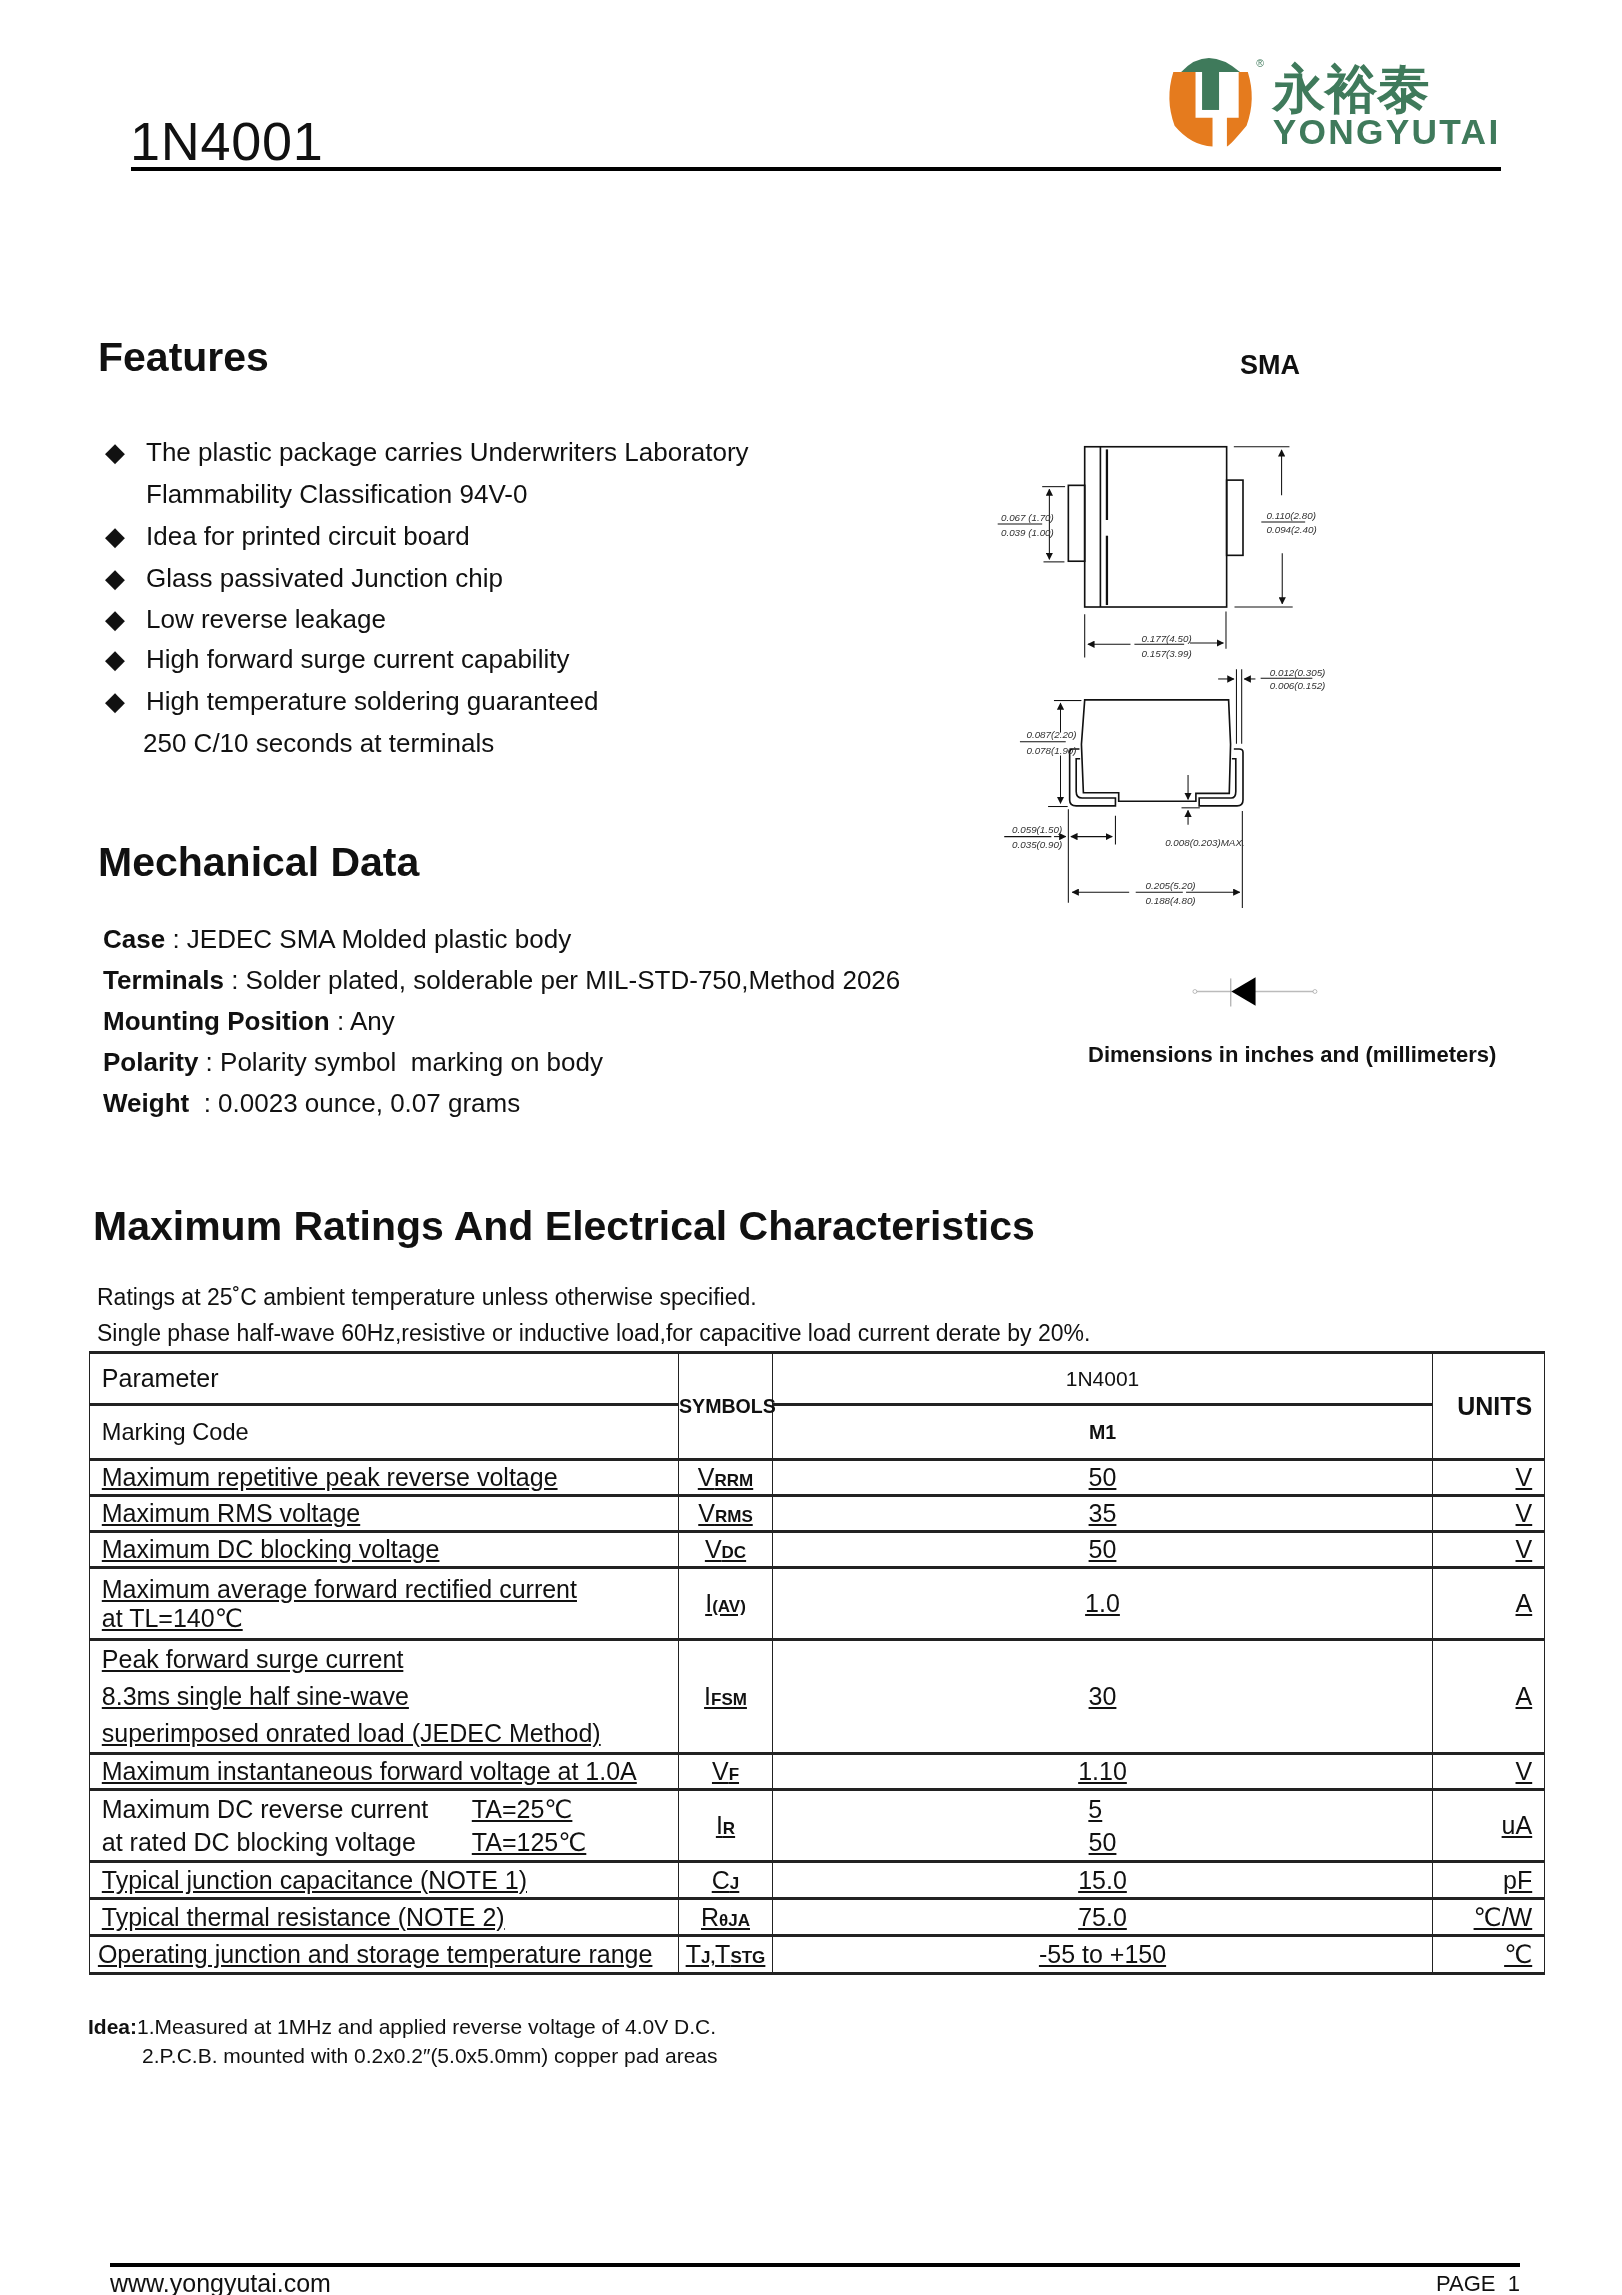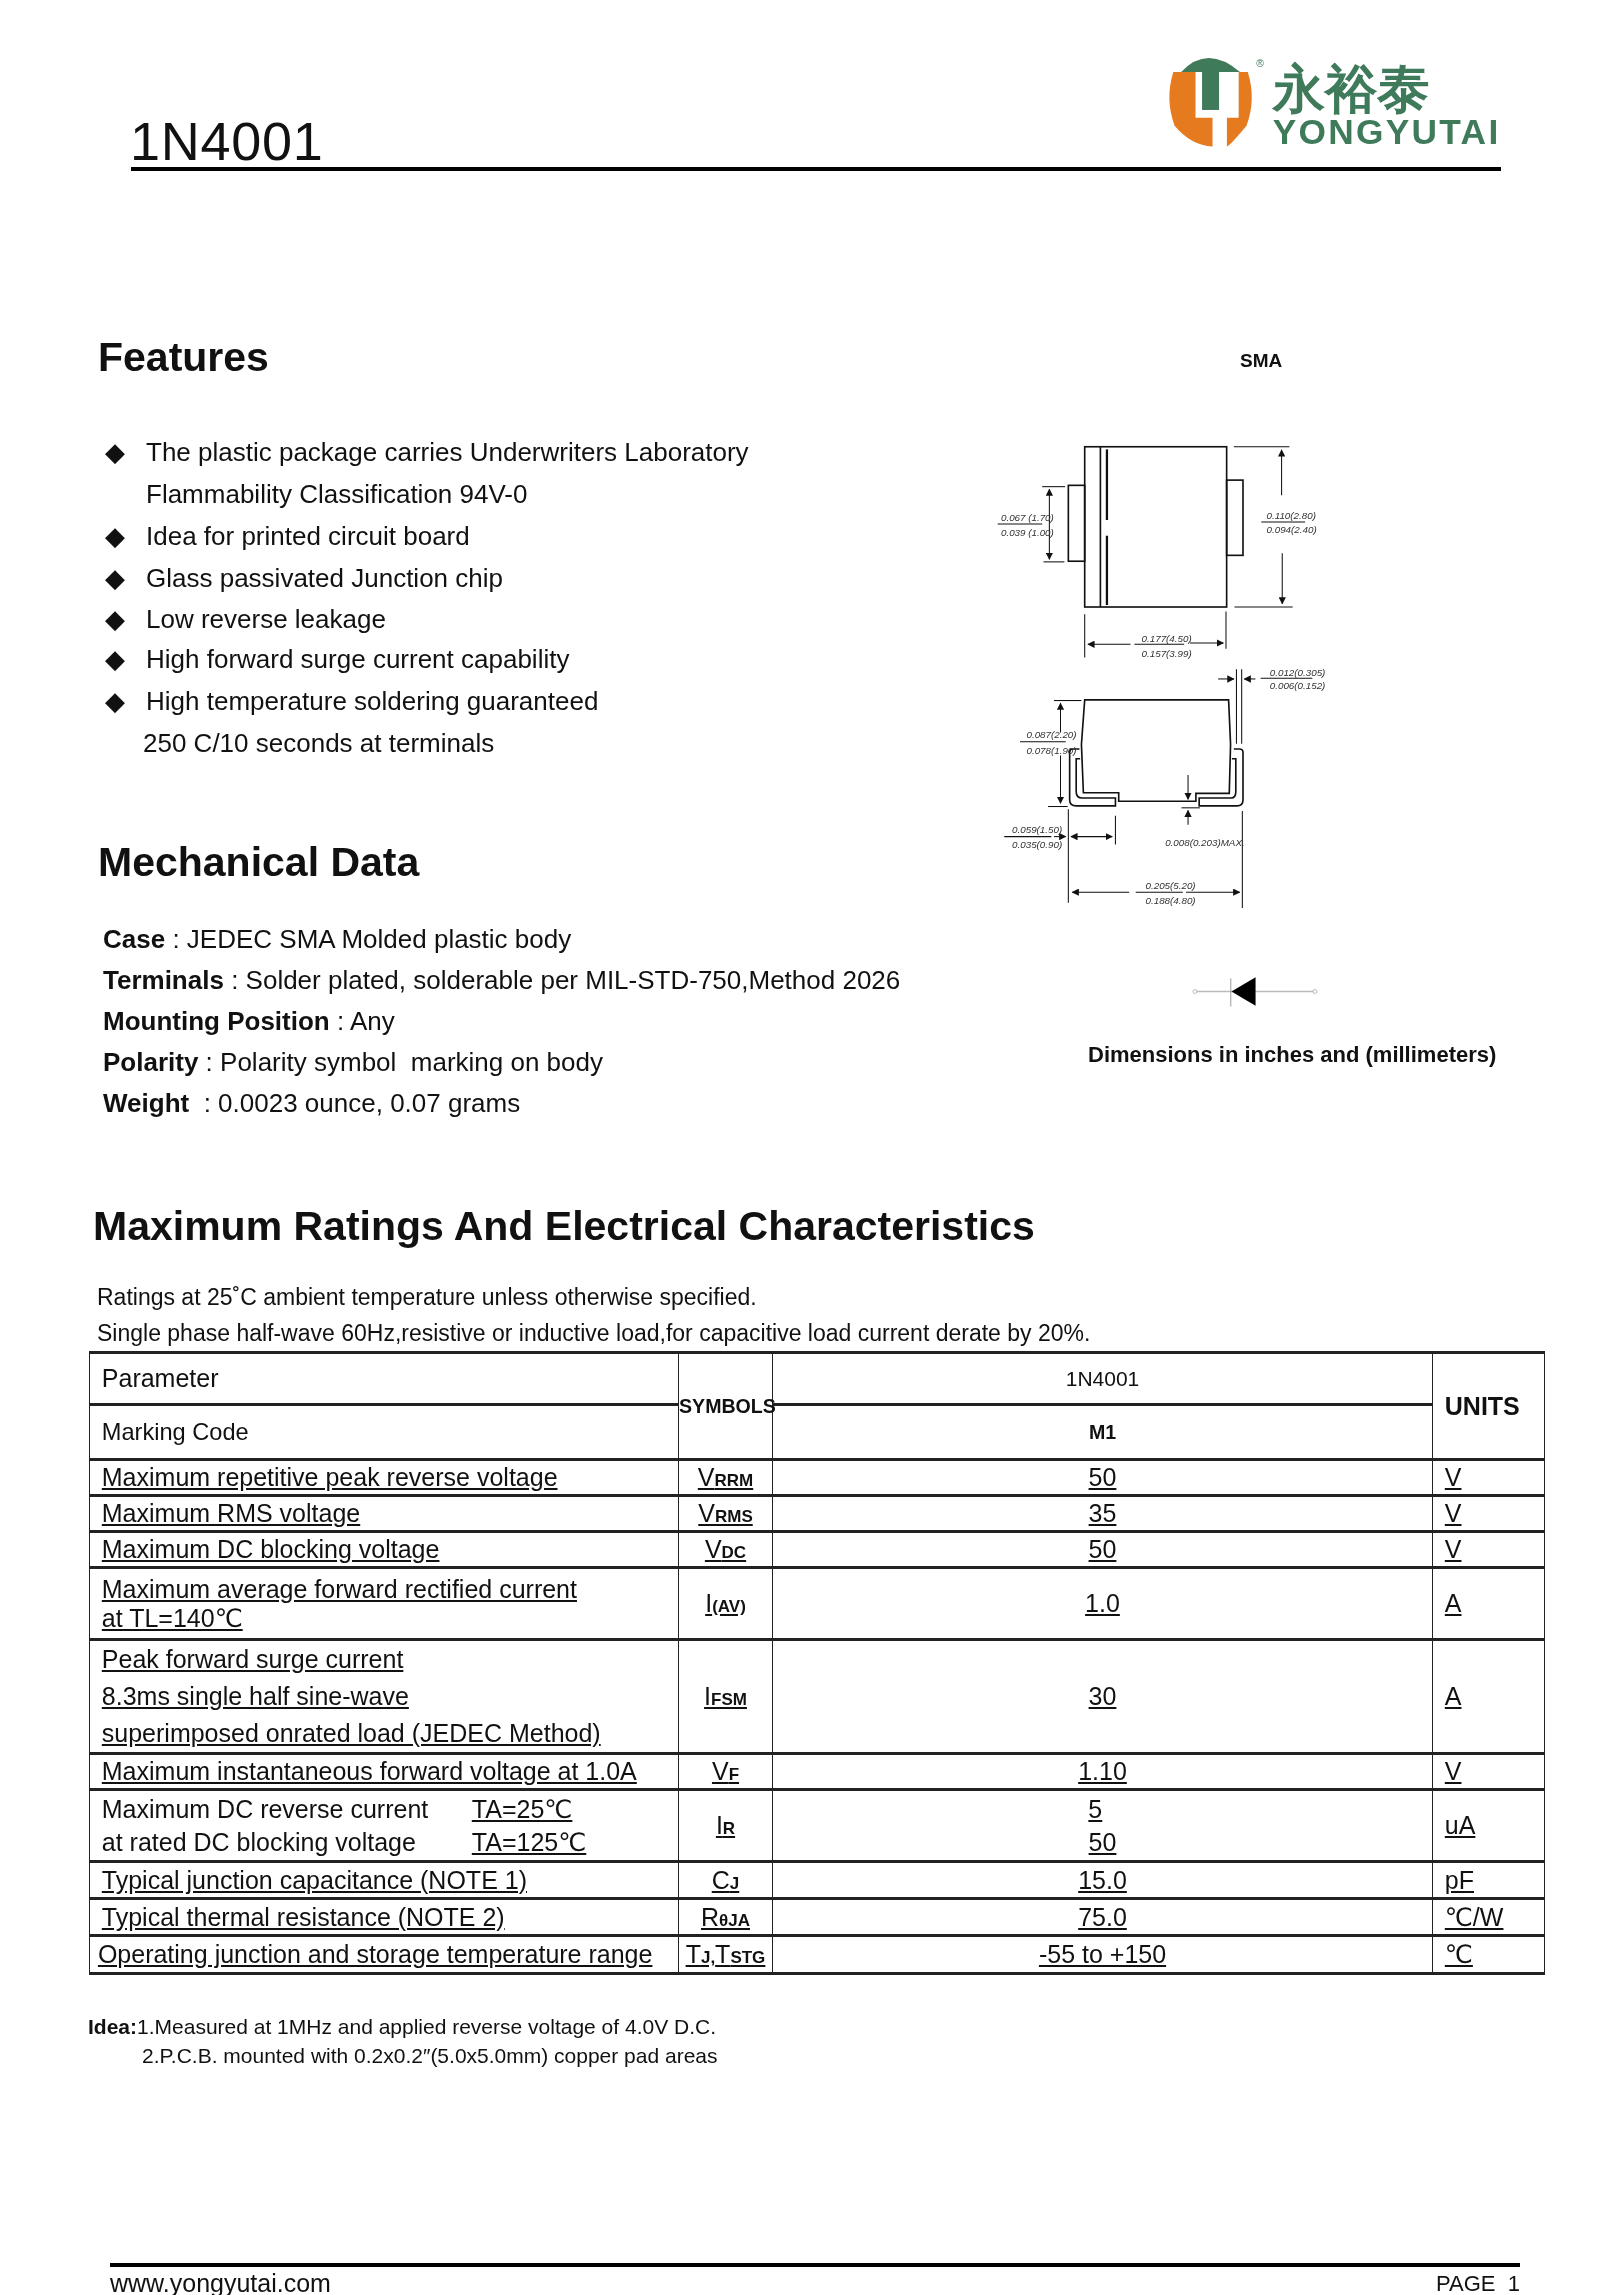--- a/index.html
+++ b/index.html
@@ -8,37 +8,37 @@
   .abs { position:absolute; }
   .title { left:130px; top:110px; font-size:54px; font-weight:400; letter-spacing:0.7px; }
   .header-rule { left:131px; top:167px; width:1370px; height:3.9px; background:#000; }
   .logo { left:1155px; top:47px; width:353px; height:105px; }
   .h-section { font-weight:700; font-size:41px; }
   .features-h { left:98px; top:334px; }
   .feat-list { left:105px; top:431px; font-size:26px; line-height:42px; }
   .feat-item { display:flex; align-items:center; height:42px; white-space:nowrap; }
   .feat-bullet { width:41px; display:inline-block; font-size:26px; }
   .feat-cont { padding-left:41px; }
-  .sma-label { left:1240px; top:350px; font-size:19px; font-weight:700; }
+  .sma-label { left:1240px; top:350px; font-size:27px; font-weight:700; }
   .diagram { left:982px; top:425px; width:556px; height:504px; }
   .diode { left:1191px; top:962px; width:137px; height:59px; }
   .dim-note { left:1088px; top:1042px; font-size:22px;font-weight:bold; }
   .mech-h { left:98px; top:839px; }
   .mech-list { left:103px; top:919px; font-size:26px; line-height:41px; }
   .mech-item { white-space:nowrap; height:41px; }
   .mech-item b { font-weight:700; }
   .ratings-h { left:93px; top:1203px; }
   .ratings-note { left:97px; font-size:23px; white-space:nowrap; }
   table.spec { position:absolute; left:89px; top:1351px; width:1454px; border-collapse:collapse;
                font-size:25px; table-layout:fixed;border-radius:19px; }
   table.spec td { border:1.3px solid #222; padding:0 11.8px; vertical-align:middle; }
   table.spec tr.thick td { border-top:3.3px solid #222;text-decoration:underline; }
   .c-sym { text-align:center; }
   .c-val { text-align:center; }
-  .c-unit { text-align:left; }
+  .c-unit { text-align:right; }
   .sym-main { font-size:25px; }
   .sym-sub { font-size:17px; font-weight:700; }
   .hdr-small { font-size:19.6px; font-weight:700; }
   .notes { left:88px; top:2012px; font-size:21px; line-height:29px; white-space:nowrap; }
   .notes .n2 { padding-left:54px; }
   .footer-rule { left:110px; top:2263px; width:1410px; height:3.9px; background:#000; }
   .footer-url { left:110px; top:2269px; font-size:25px; }
   .footer-page { left:1436px; top:2271px; font-size:22px; }
   .line2 { display:block; }
 </style>

